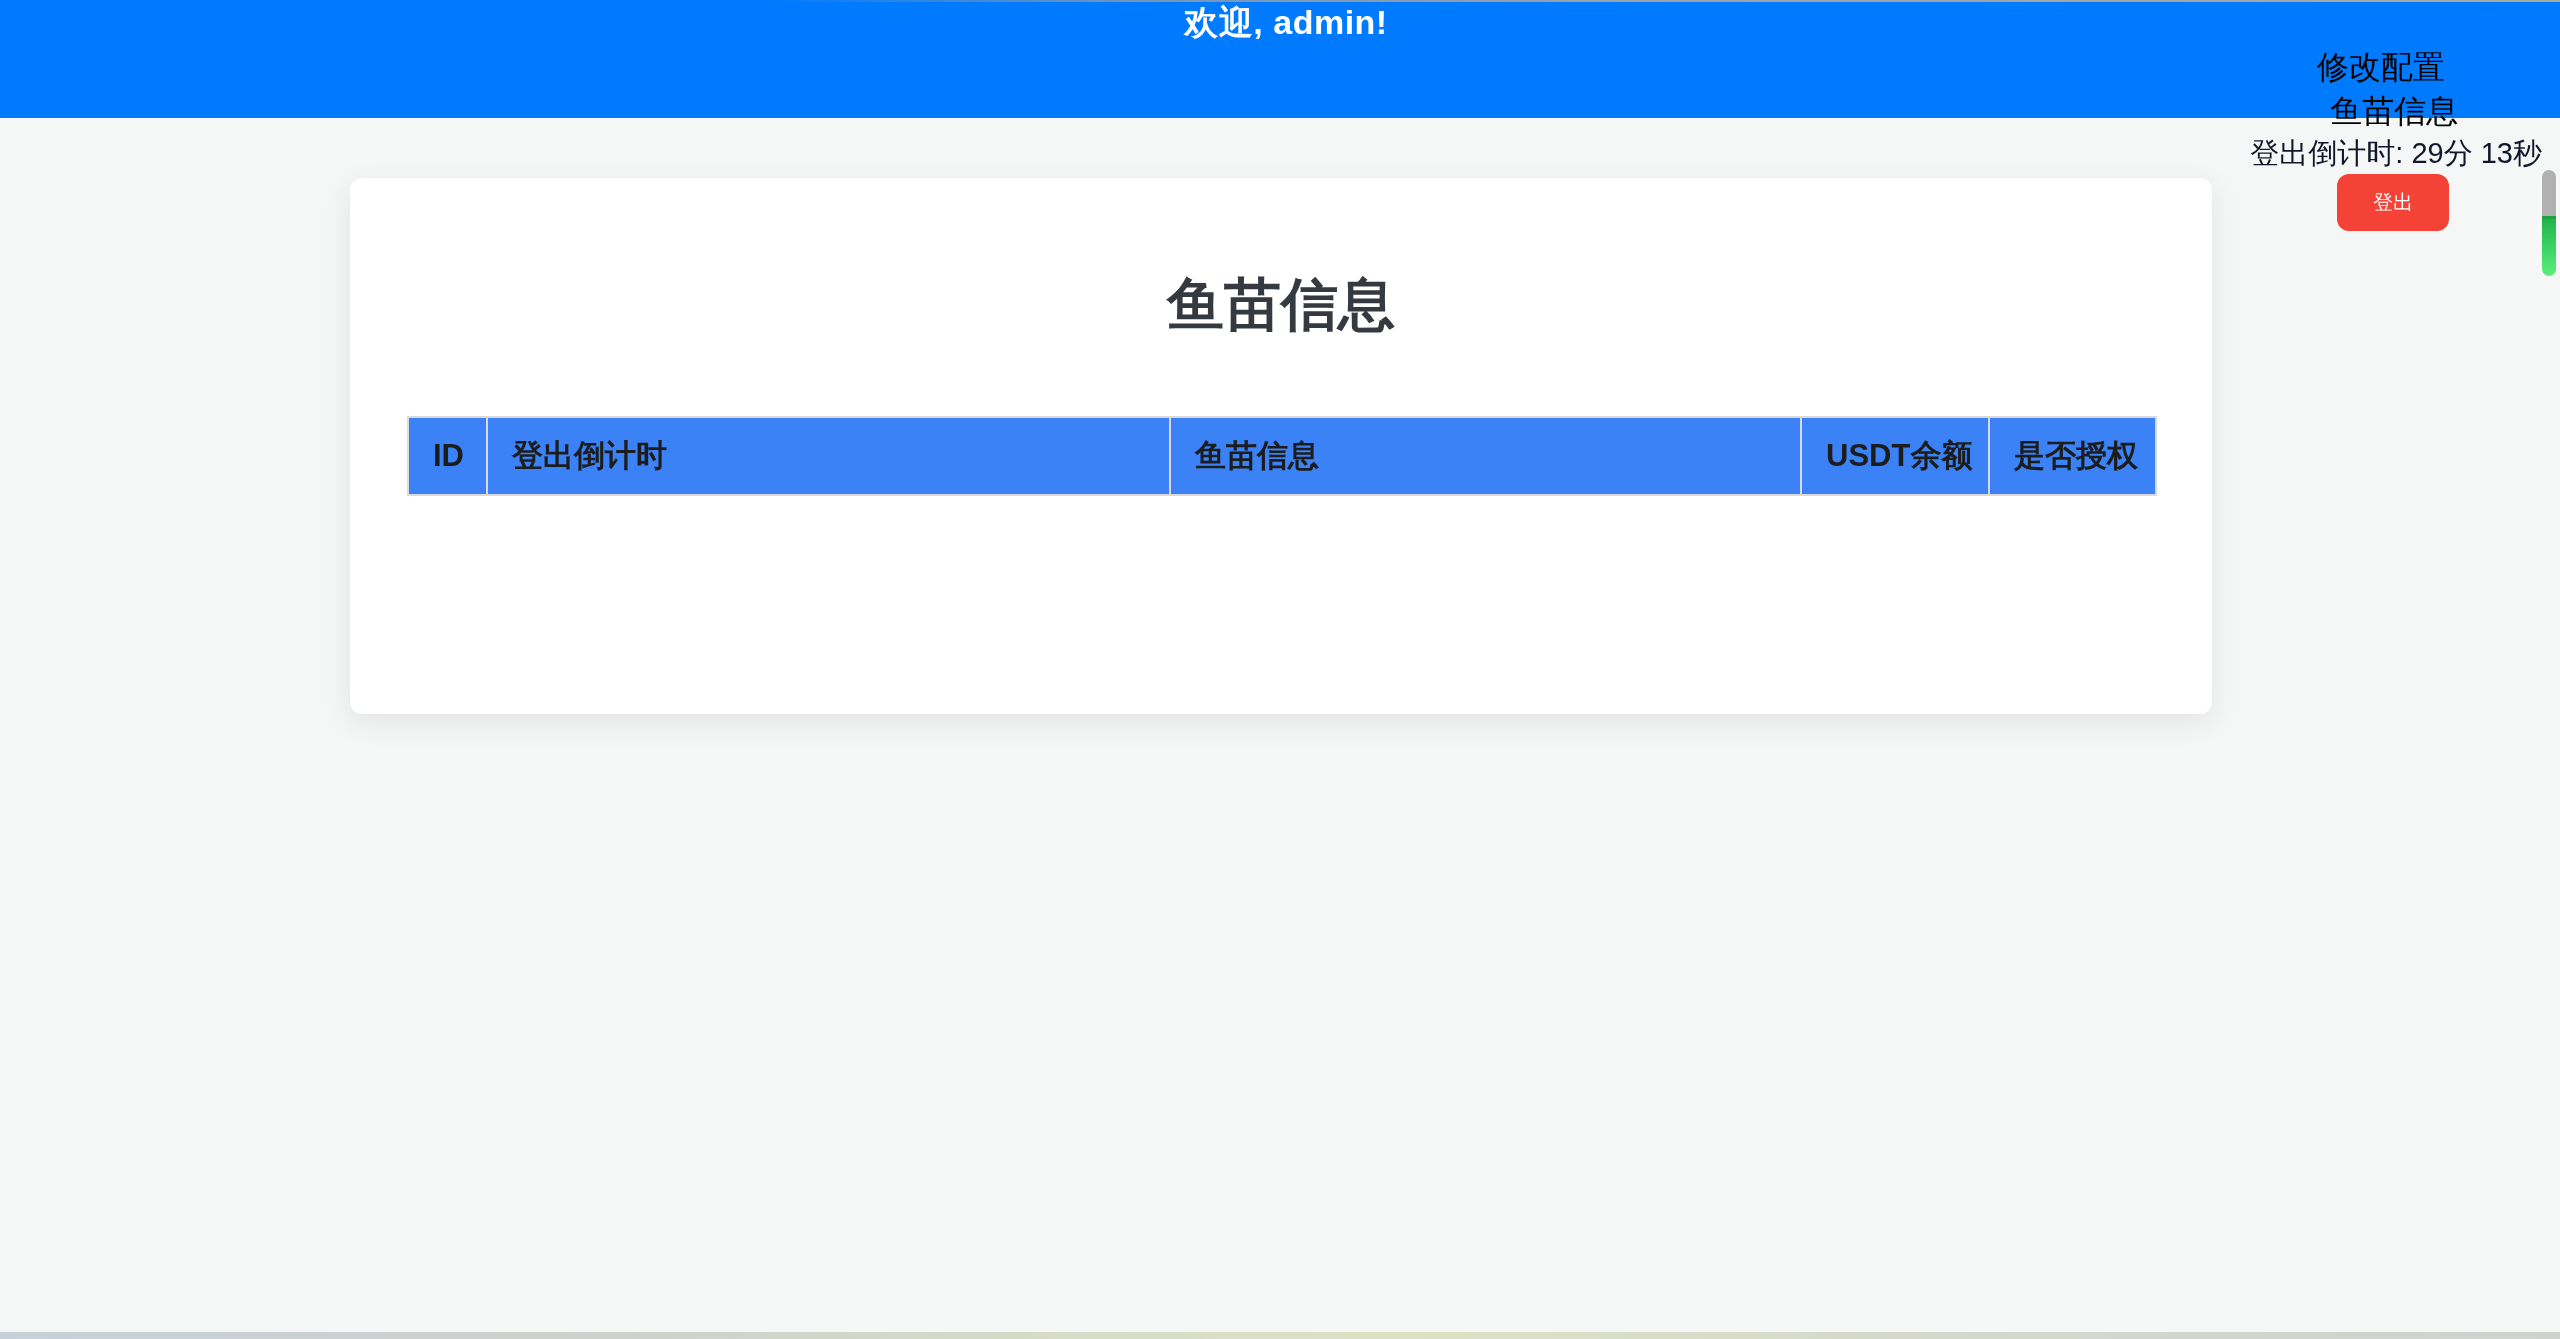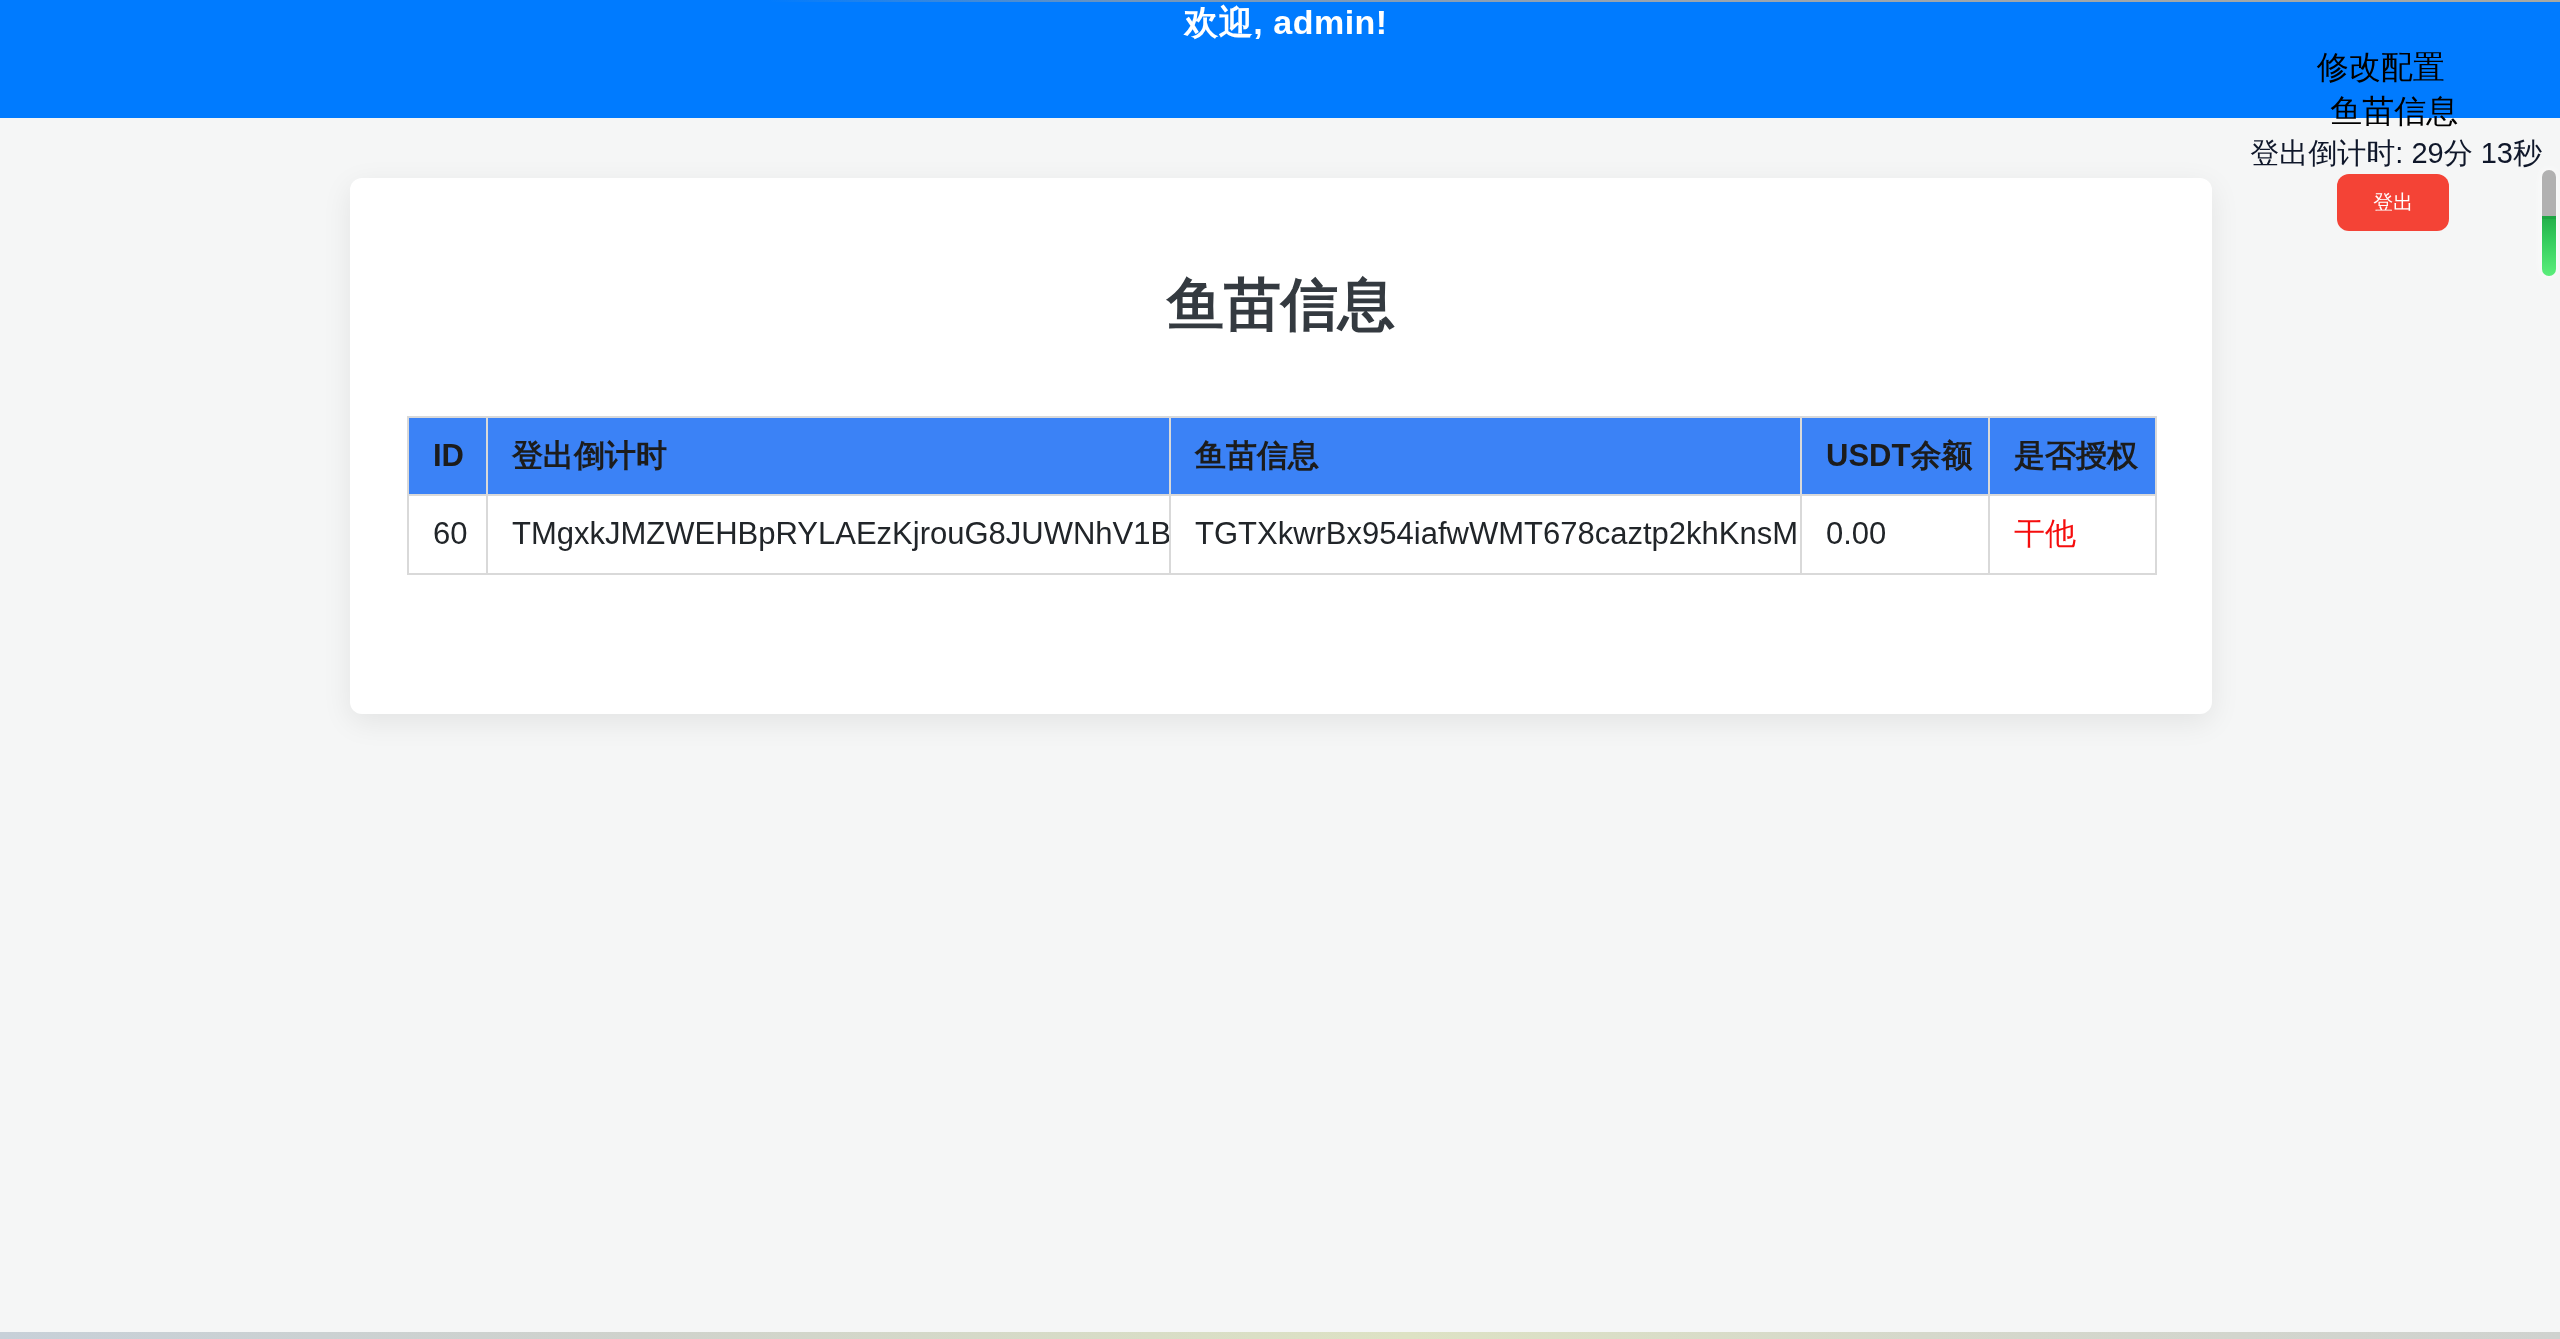--- a/index.html
+++ b/index.html
@@ -185,27 +185,20 @@
       <thead>
         <tr>
           <th>ID</th>
           <th>登出倒计时</th>
           <th>鱼苗信息</th>
           <th>USDT余额</th>
           <th>是否授权</th>
         </tr>
       </thead>
       <tbody>
-        <tr>
-          <td>60</td>
-          <td>TMgxkJMZWEHBpRYLAEzKjrouG8JUWNhV1B</td>
-          <td>TGTXkwrBx954iafwWMT678caztp2khKnsM</td>
-          <td>0.00</td>
-          <td><a class="action-link">干他</a></td>
-        </tr>
       </tbody>
     </table>
   </div>
 </div>
 
 <div class="scroll-pill">
   <div class="pill-gray"></div>
   <div class="pill-green"></div>
 </div>
 

